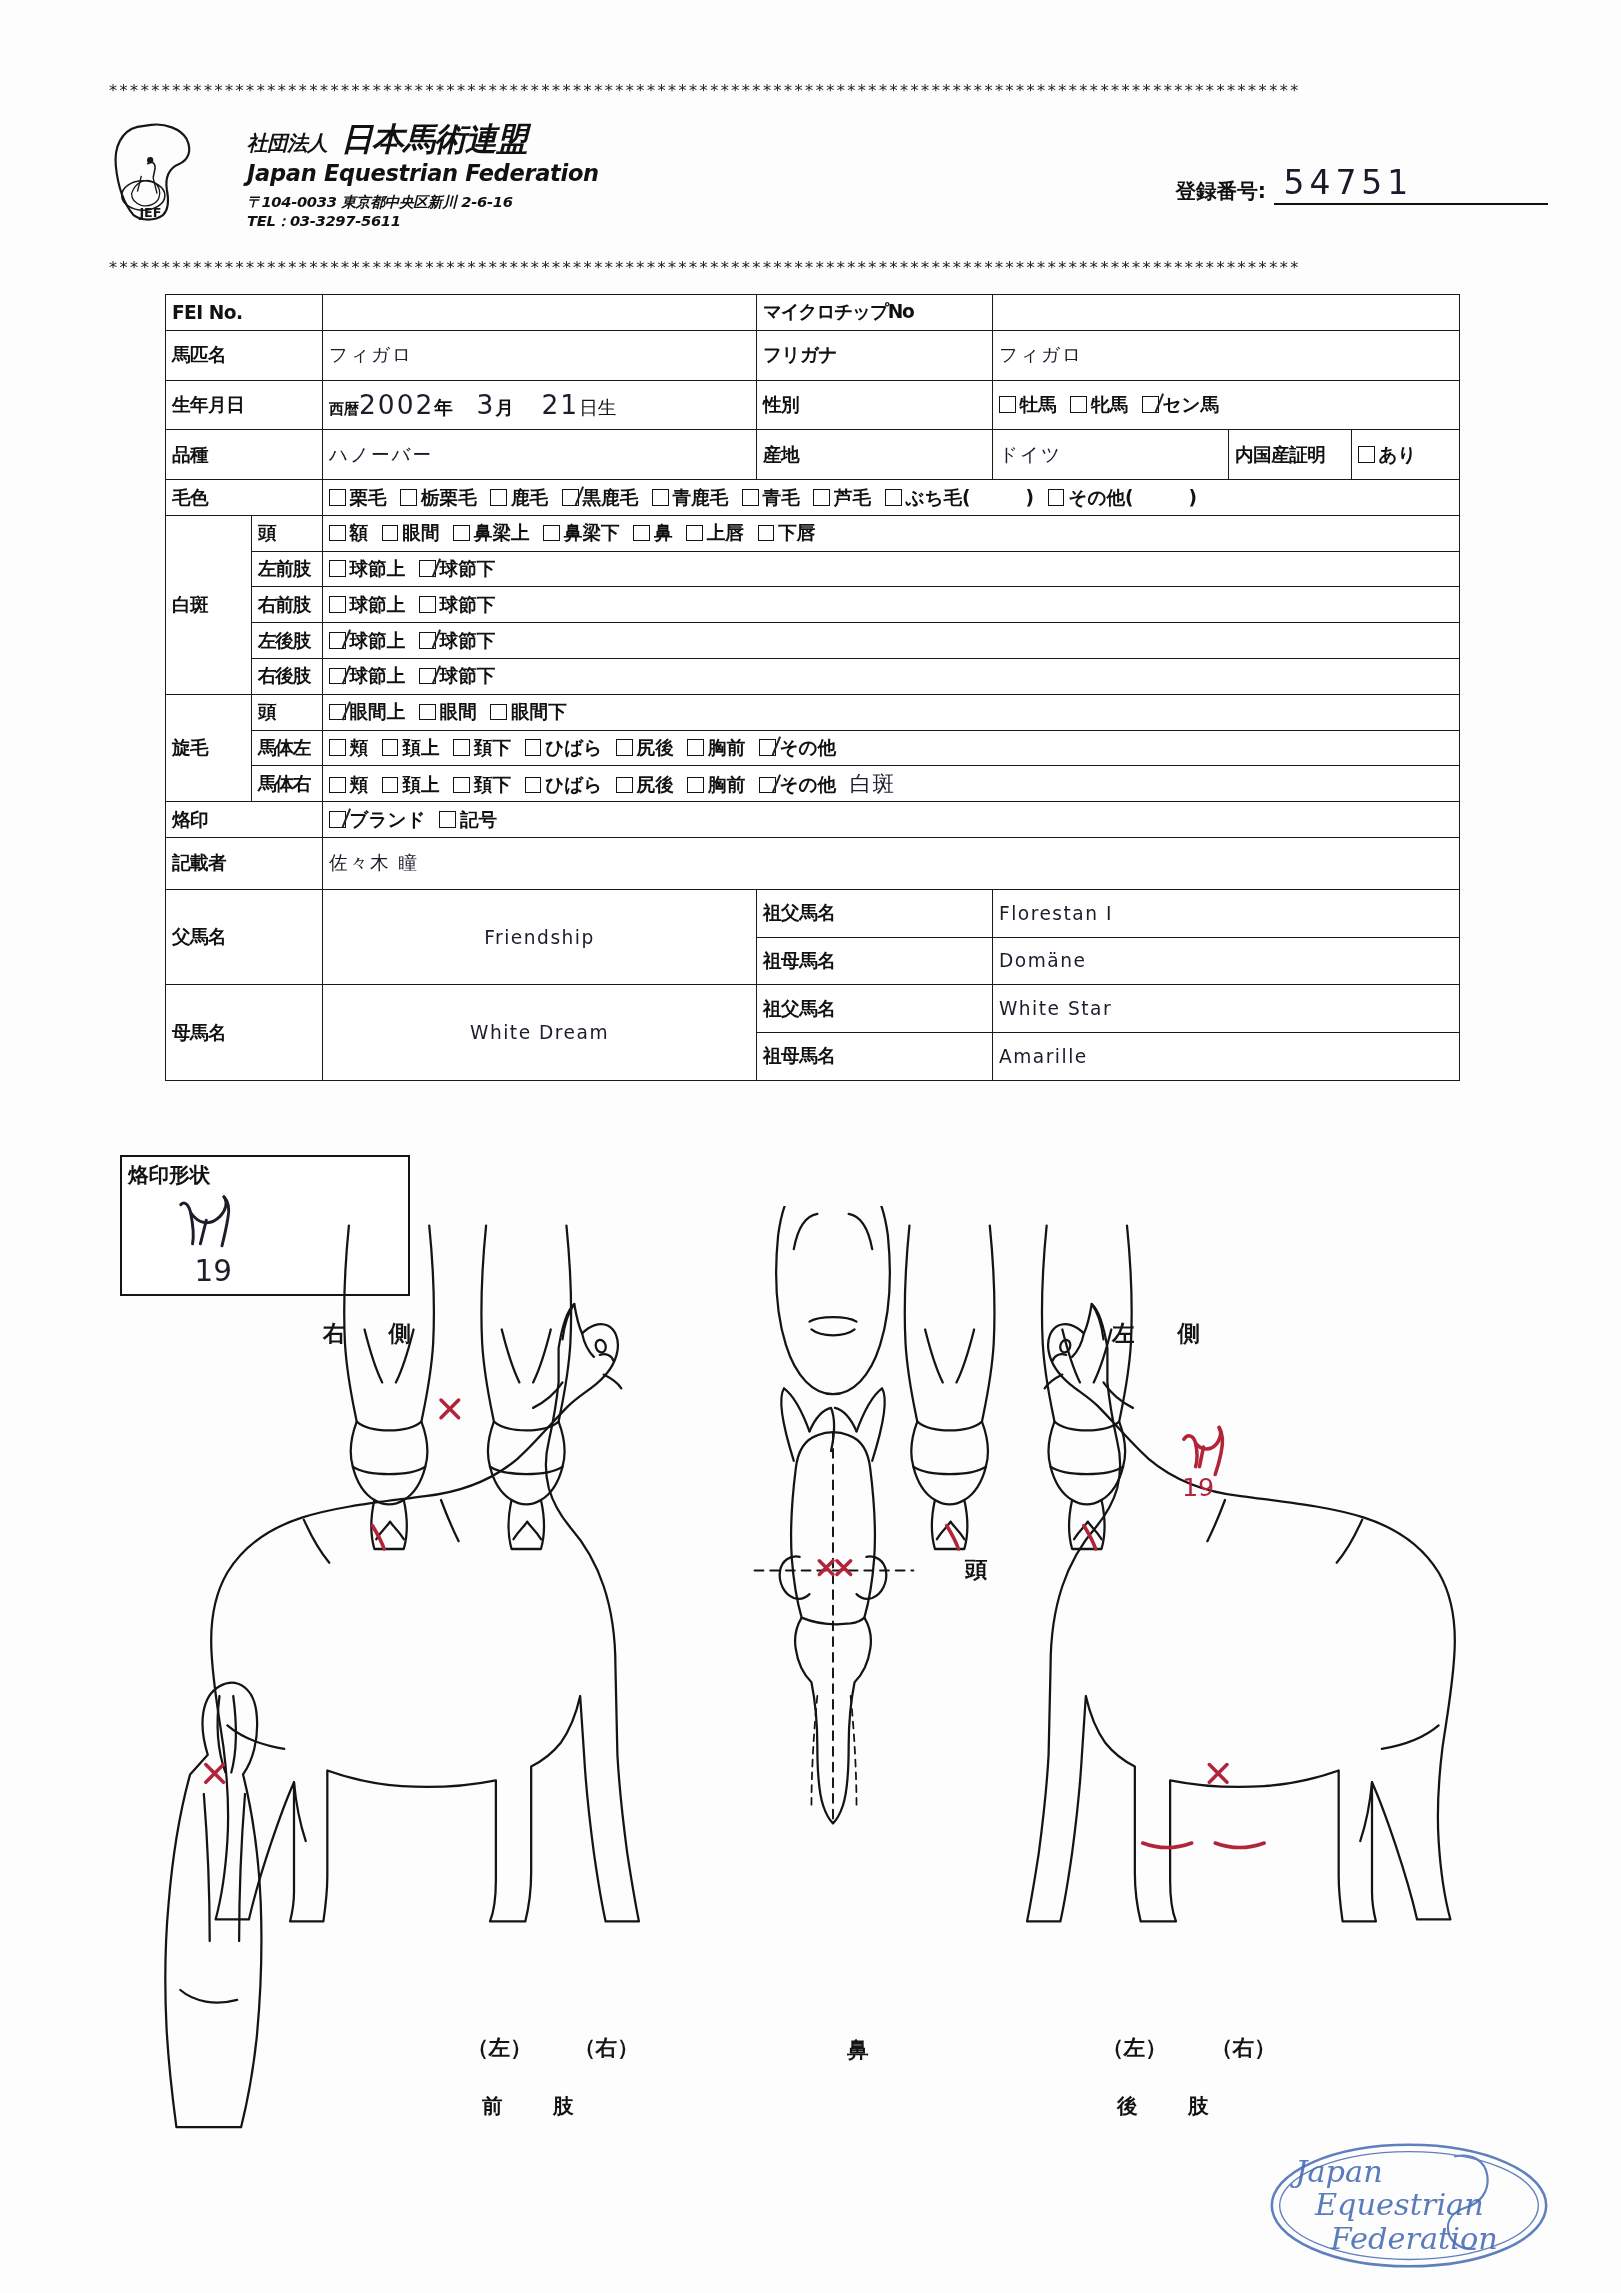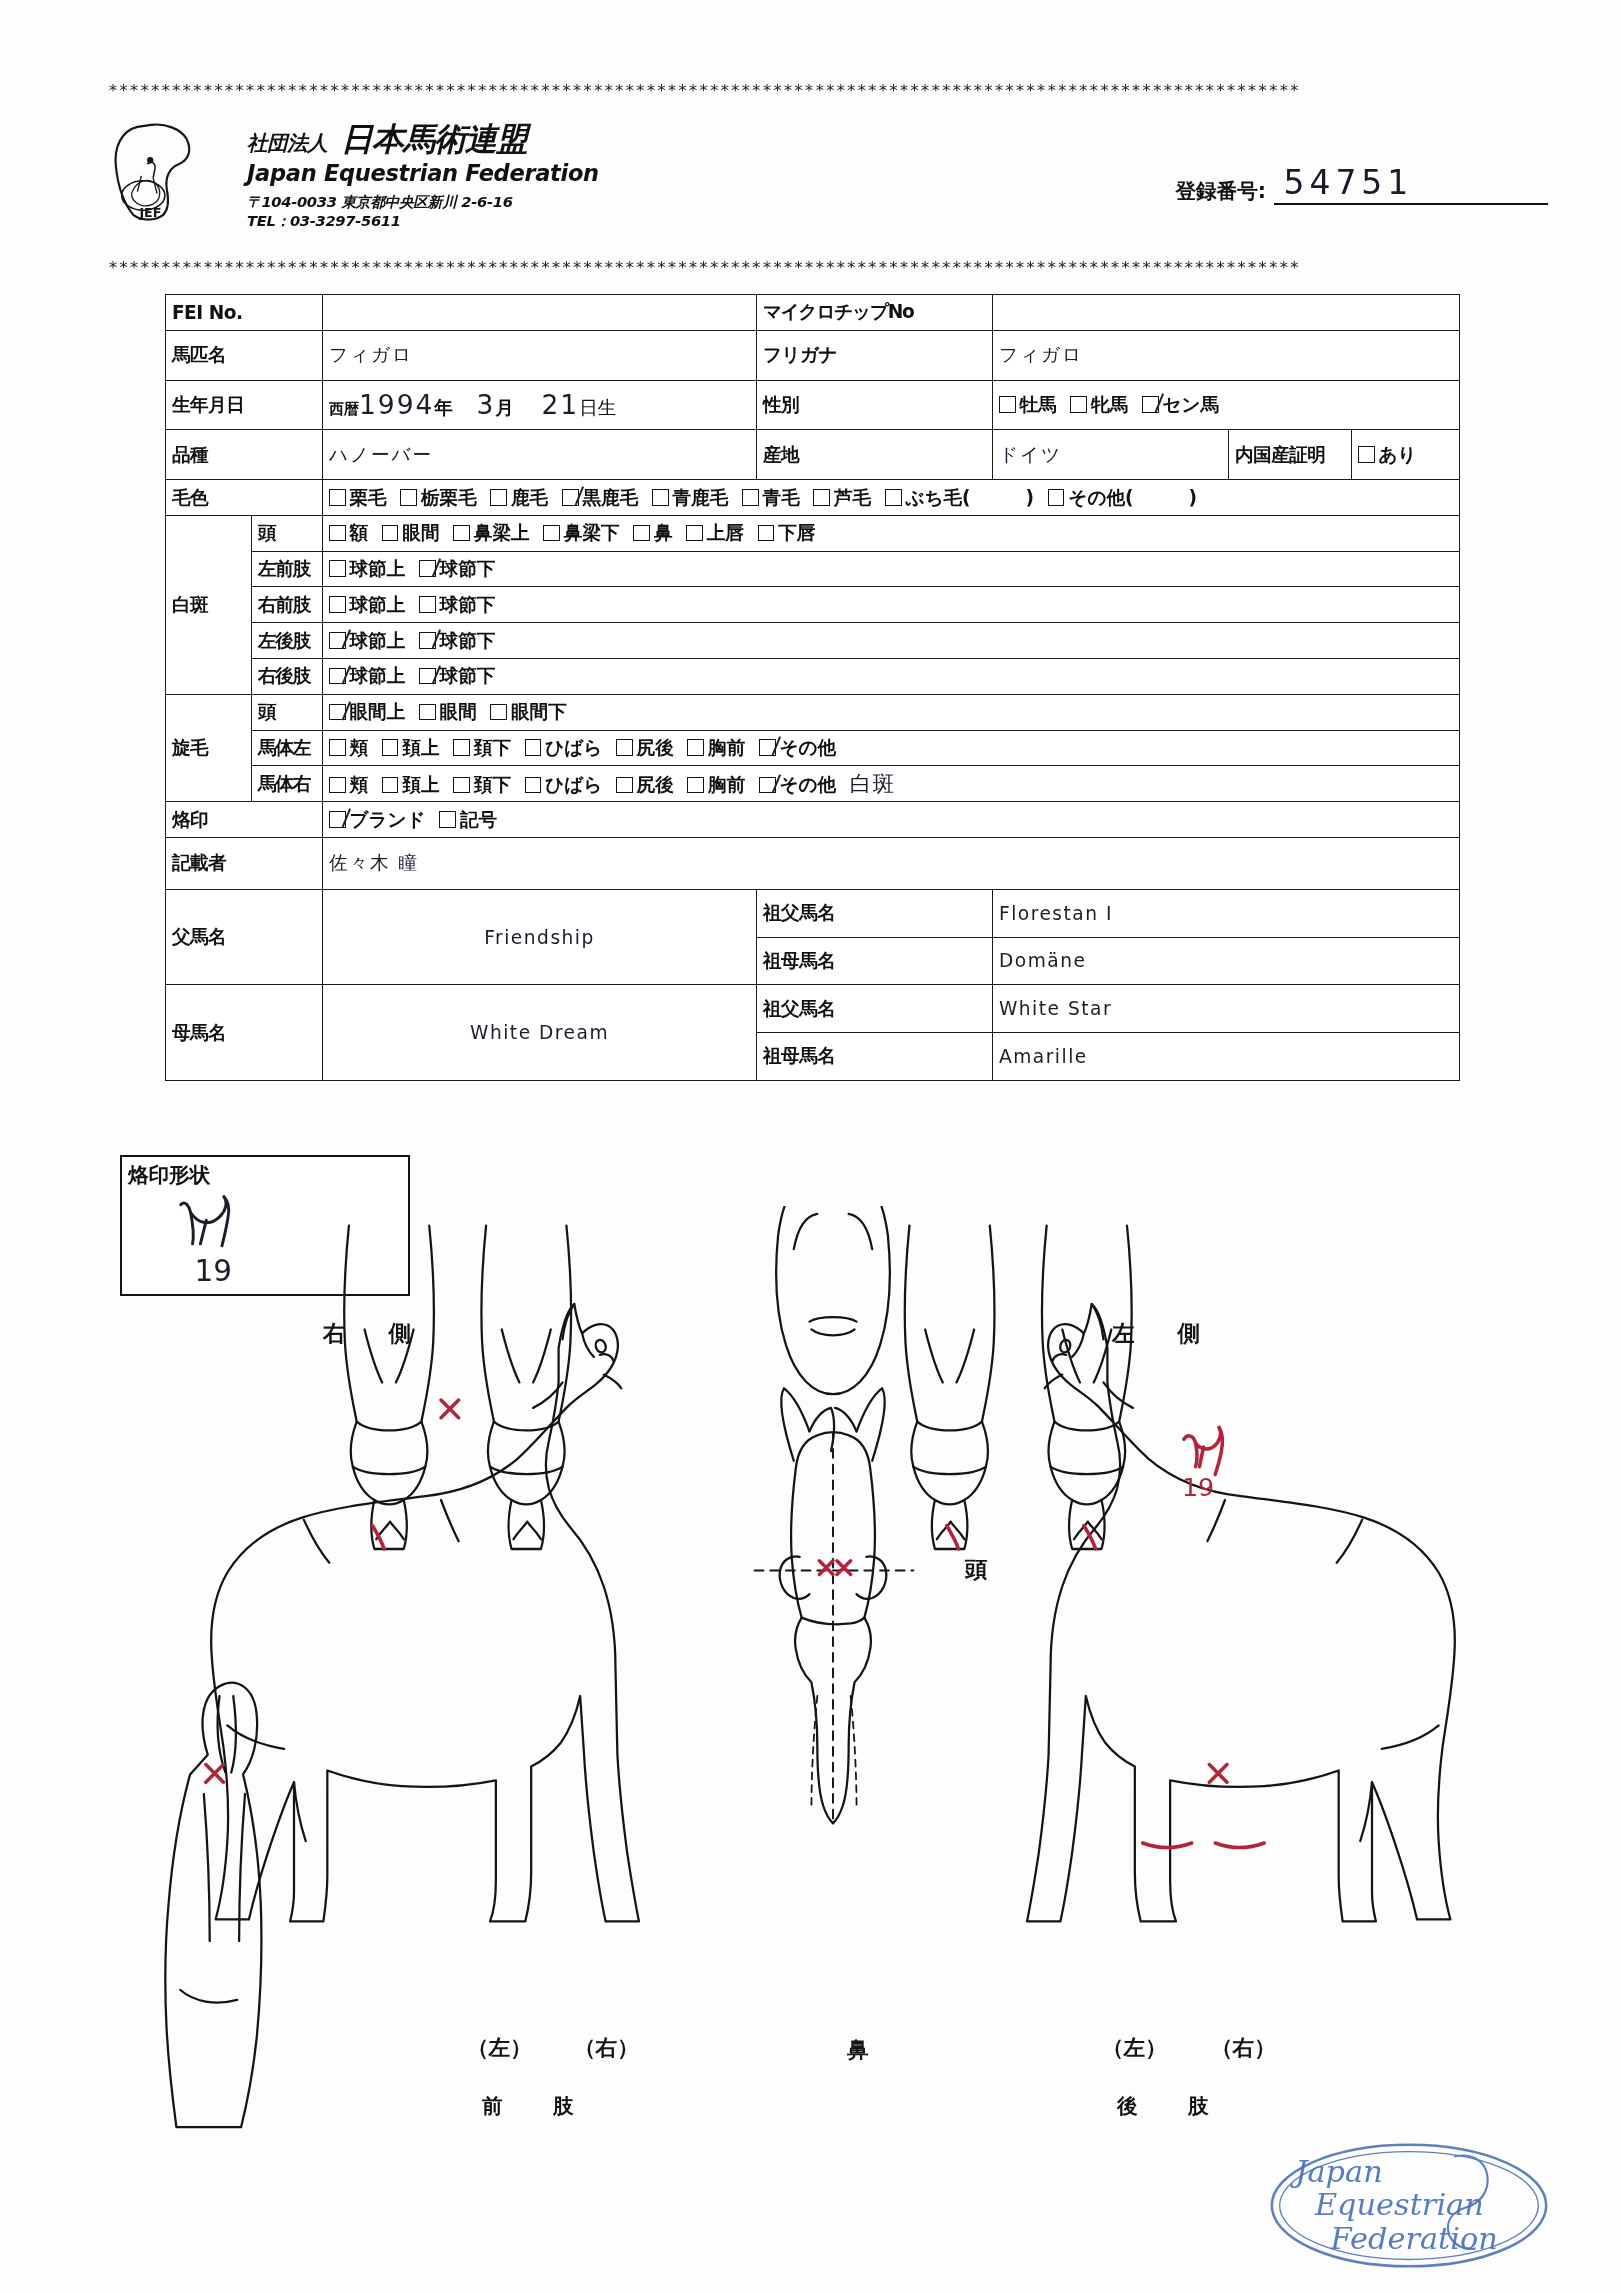--- a/index.html
+++ b/index.html
@@ -338,21 +338,21 @@
     <tr>
       <td class="lbl" colspan="2">馬匹名</td>
       <td colspan="3" class="hand" style="height:43px">フィガロ</td>
       <td class="lbl" colspan="2">フリガナ</td>
       <td colspan="4" class="hand">フィガロ</td>
     </tr>
 
     <tr>
       <td class="lbl" colspan="2">生年月日</td>
       <td colspan="3" style="height:43px">
-        <span style="font-size:15px;font-weight:bold">西暦</span><span class="hand">1994</span><span style="font-size:18.6px;font-weight:bold">年</span>
+        <span style="font-size:15px;font-weight:bold">西暦</span><span class="hand">2002</span><span style="font-size:18.6px;font-weight:bold">年</span>
         <span class="hand" style="margin-left:17.6px">3</span><span style="font-size:18.6px;font-weight:bold">月</span>
         <span class="hand" style="margin-left:21.6px">21</span><span style="font-size:18.6px;font-weight:normal">日生</span>
       </td>
       <td class="lbl" colspan="2">性別</td>
       <td colspan="4">
         <span class="optrow" id="sex-opts"><span class="opt "><span class="cb"></span>牡馬</span><span class="opt "><span class="cb"></span>牝馬</span><span class="opt "><span class="cb checked"></span>セン馬</span></span>
       </td>
     </tr>
 
     <tr>

